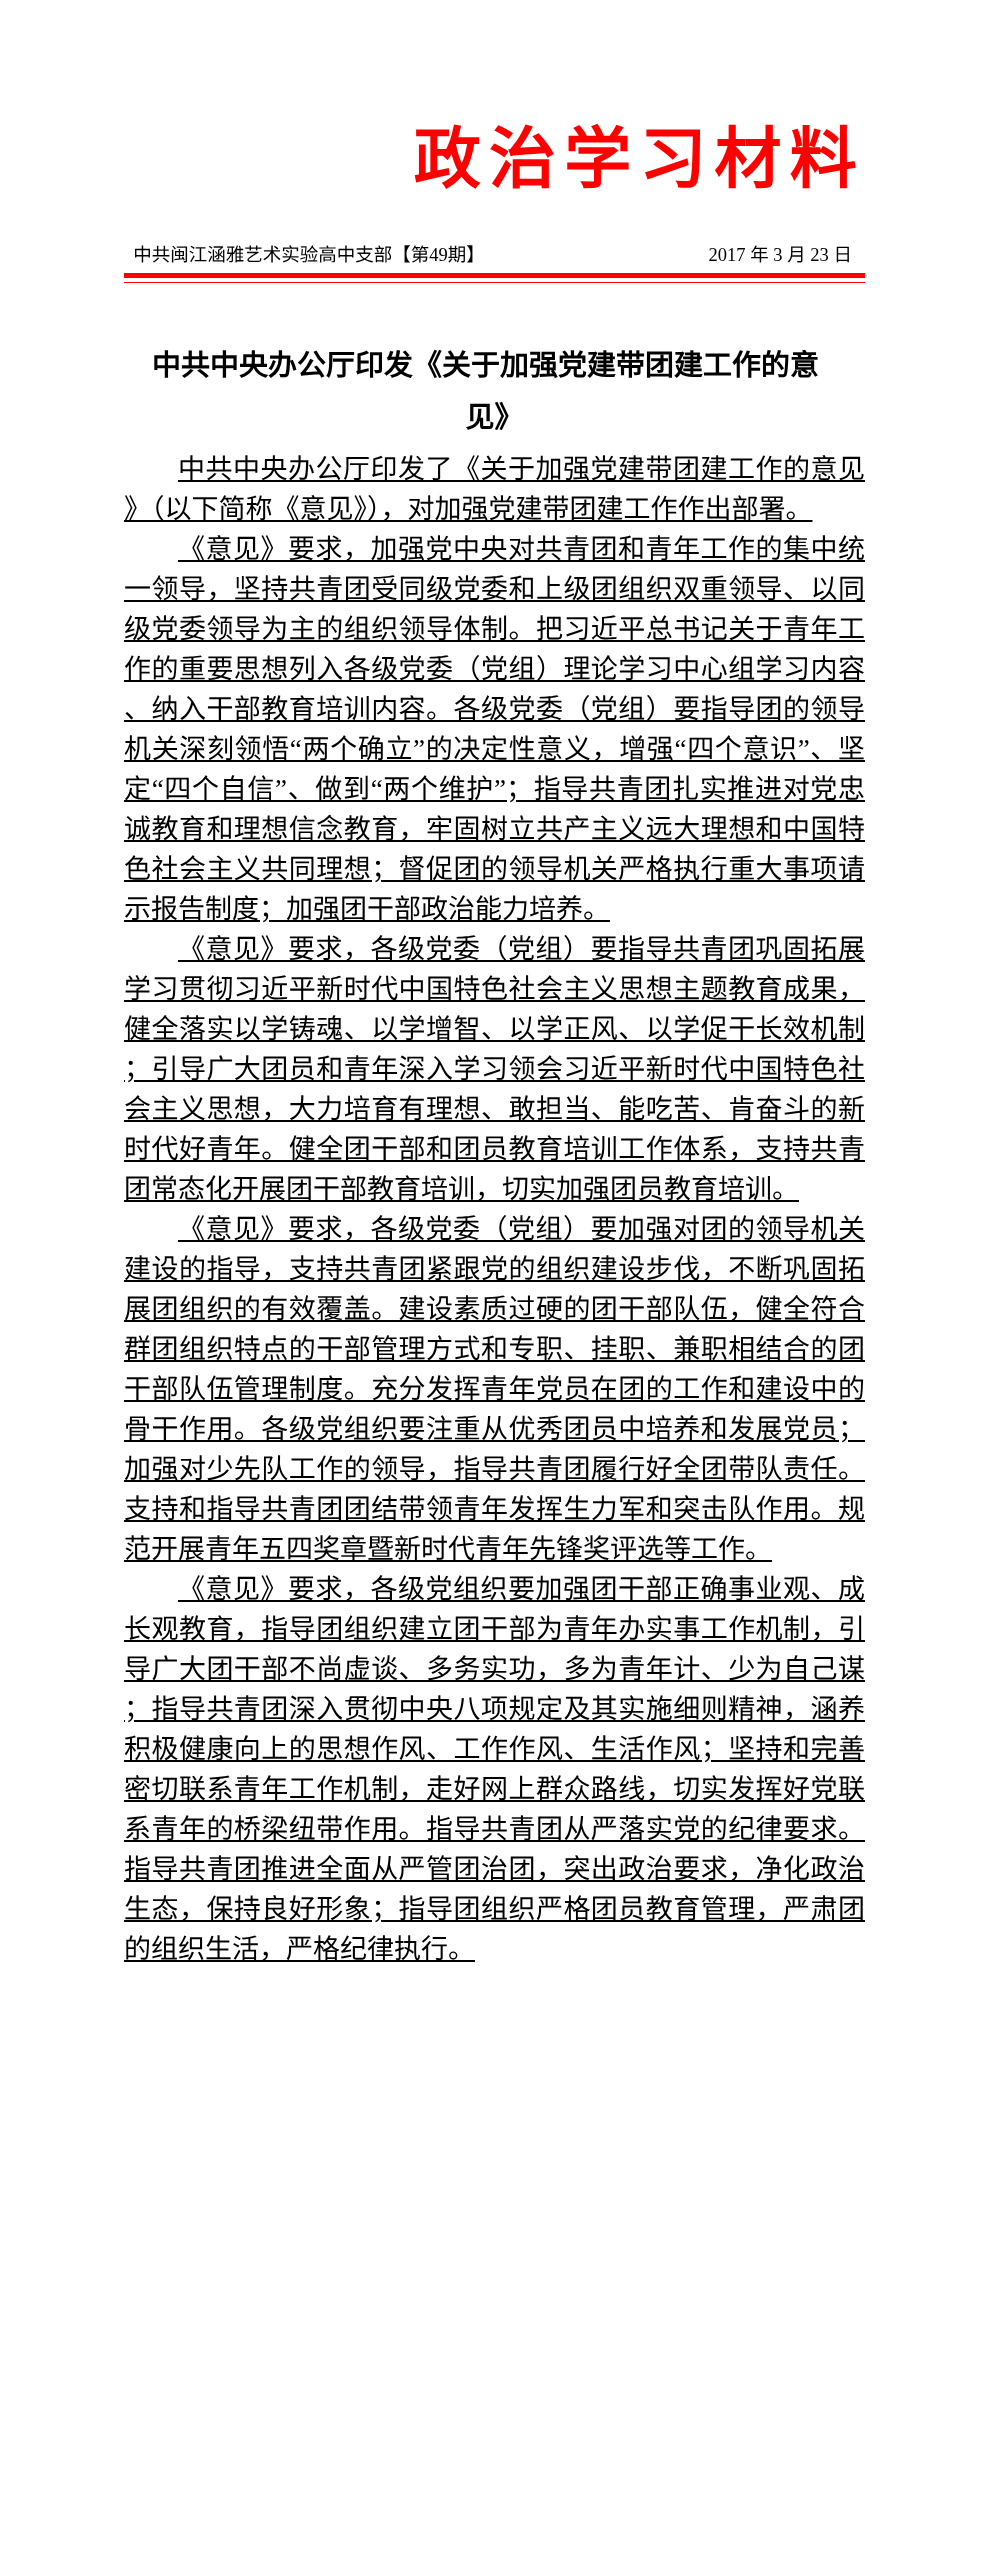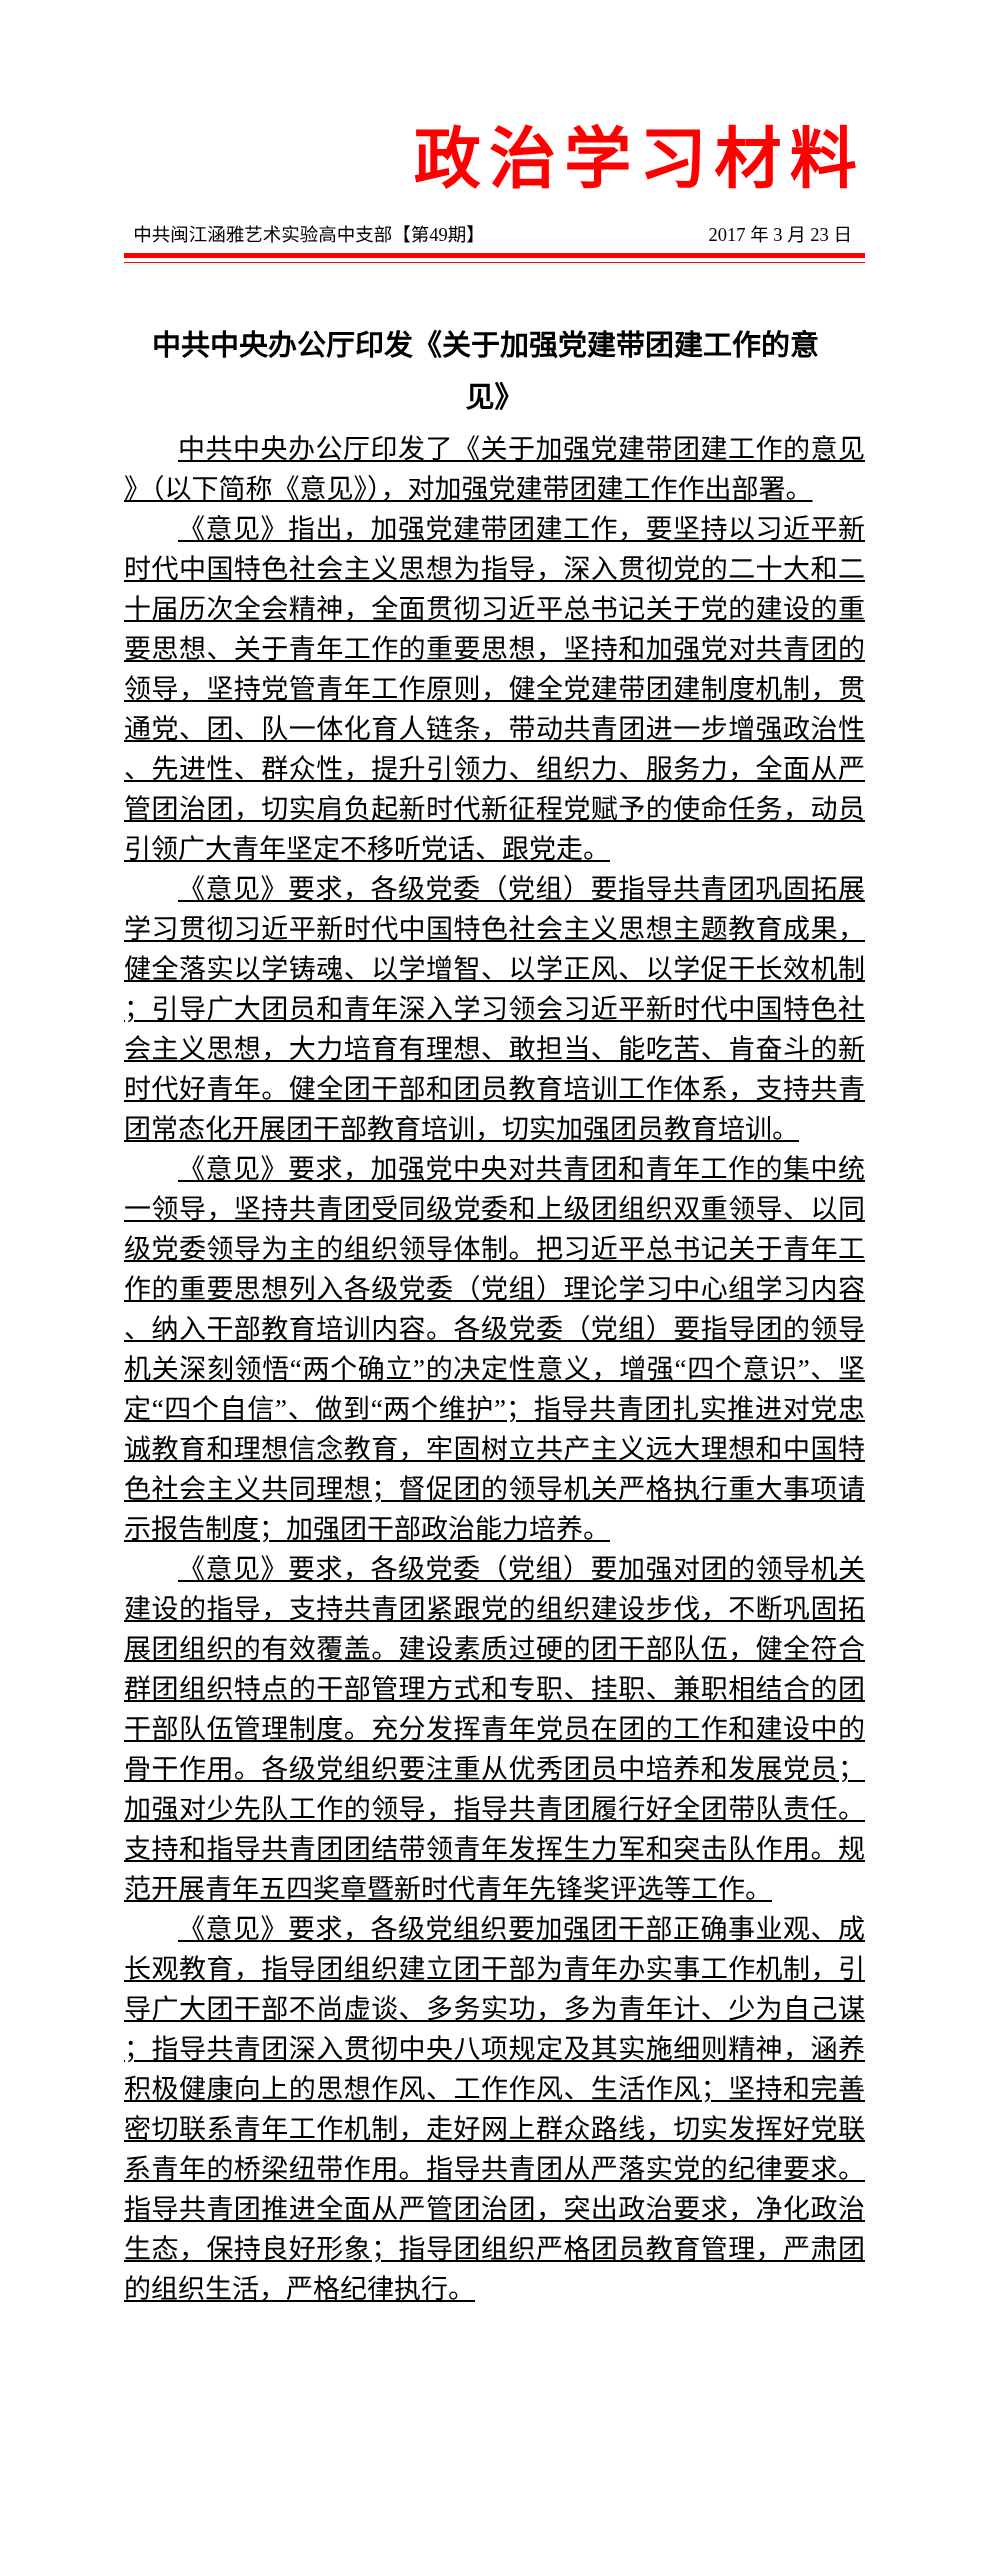--- a/index.html
+++ b/index.html
@@ -21,21 +21,21 @@
     margin-top: 120px;
     font-size: 67px;
     line-height: 78px;
     font-weight: bold;
     color: #ff0000;
     text-align: right;
     letter-spacing: 8.2px;
     white-space: nowrap;
   }
   .header-row {
-    margin-top: 24px;
+    margin-top: 44px;
     display: flex;
     justify-content: space-between;
     align-items: baseline;
     font-size: 18.5px;
     line-height: 26px;
     padding: 0 13px 0 9.3px;
   }
   .divider {
     margin-top: 5.2px;
     height: 3.6px;
@@ -78,21 +78,20 @@
     <span>2017 年 3 月 23 日</span>
   </div>
 
   <div class="divider"></div>
 
   <div class="doc-title">中共中央办公厅印发《关于加强党建带团建工作的意见》</div>
 
   <div class="article-body">
 
   <p>中共中央办公厅印发了《关于加强党建带团建工作的意见》（以下简称《意见》），对加强党建带团建工作作出部署。</p>
-      <p>《意见》指出，加强党建带团建工作，要坚持以习近平新时代中国特色社会主义思想为指导，深入贯彻党的二十大和二十届历次全会精神，全面贯彻习近平总书记关于党的建设的重要思想、关于青年工作的重要思想，坚持和加强党对共青团的领导，坚持党管青年工作原则，健全党建带团建制度机制，贯通党、团、队一体化育人链条，带动共青团进一步增强政治性、先进性、群众性，提升引领力、组织力、服务力，全面从严管团治团，切实肩负起新时代新征程党赋予的使命任务，动员引领广大青年坚定不移听党话、跟党走。</p>
+      <p>《意见》要求，加强党中央对共青团和青年工作的集中统一领导，坚持共青团受同级党委和上级团组织双重领导、以同级党委领导为主的组织领导体制。把习近平总书记关于青年工作的重要思想列入各级党委（党组）理论学习中心组学习内容、纳入干部教育培训内容。各级党委（党组）要指导团的领导机关深刻领悟“两个确立”的决定性意义，增强“四个意识”、坚定“四个自信”、做到“两个维护”；指导共青团扎实推进对党忠诚教育和理想信念教育，牢固树立共产主义远大理想和中国特色社会主义共同理想；督促团的领导机关严格执行重大事项请示报告制度；加强团干部政治能力培养。</p>
       <p>《意见》要求，各级党委（党组）要指导共青团巩固拓展学习贯彻习近平新时代中国特色社会主义思想主题教育成果，健全落实以学铸魂、以学增智、以学正风、以学促干长效机制；引导广大团员和青年深入学习领会习近平新时代中国特色社会主义思想，大力培育有理想、敢担当、能吃苦、肯奋斗的新时代好青年。健全团干部和团员教育培训工作体系，支持共青团常态化开展团干部教育培训，切实加强团员教育培训。</p>
-      <p>《意见》要求，加强党中央对共青团和青年工作的集中统一领导，坚持共青团受同级党委和上级团组织双重领导、以同级党委领导为主的组织领导体制。把习近平总书记关于青年工作的重要思想列入各级党委（党组）理论学习中心组学习内容、纳入干部教育培训内容。各级党委（党组）要指导团的领导机关深刻领悟“两个确立”的决定性意义，增强“四个意识”、坚定“四个自信”、做到“两个维护”；指导共青团扎实推进对党忠诚教育和理想信念教育，牢固树立共产主义远大理想和中国特色社会主义共同理想；督促团的领导机关严格执行重大事项请示报告制度；加强团干部政治能力培养。</p>
       <p>《意见》要求，各级党委（党组）要加强对团的领导机关建设的指导，支持共青团紧跟党的组织建设步伐，不断巩固拓展团组织的有效覆盖。建设素质过硬的团干部队伍，健全符合群团组织特点的干部管理方式和专职、挂职、兼职相结合的团干部队伍管理制度。充分发挥青年党员在团的工作和建设中的骨干作用。各级党组织要注重从优秀团员中培养和发展党员；加强对少先队工作的领导，指导共青团履行好全团带队责任。支持和指导共青团团结带领青年发挥生力军和突击队作用。规范开展青年五四奖章暨新时代青年先锋奖评选等工作。</p>
       <p>《意见》要求，各级党组织要加强团干部正确事业观、成长观教育，指导团组织建立团干部为青年办实事工作机制，引导广大团干部不尚虚谈、多务实功，多为青年计、少为自己谋；指导共青团深入贯彻中央八项规定及其实施细则精神，涵养积极健康向上的思想作风、工作作风、生活作风；坚持和完善密切联系青年工作机制，走好网上群众路线，切实发挥好党联系青年的桥梁纽带作用。指导共青团从严落实党的纪律要求。指导共青团推进全面从严管团治团，突出政治要求，净化政治生态，保持良好形象；指导团组织严格团员教育管理，严肃团的组织生活，严格纪律执行。</p>
     </div>
 
 </div>
 
 
 </body></html>

